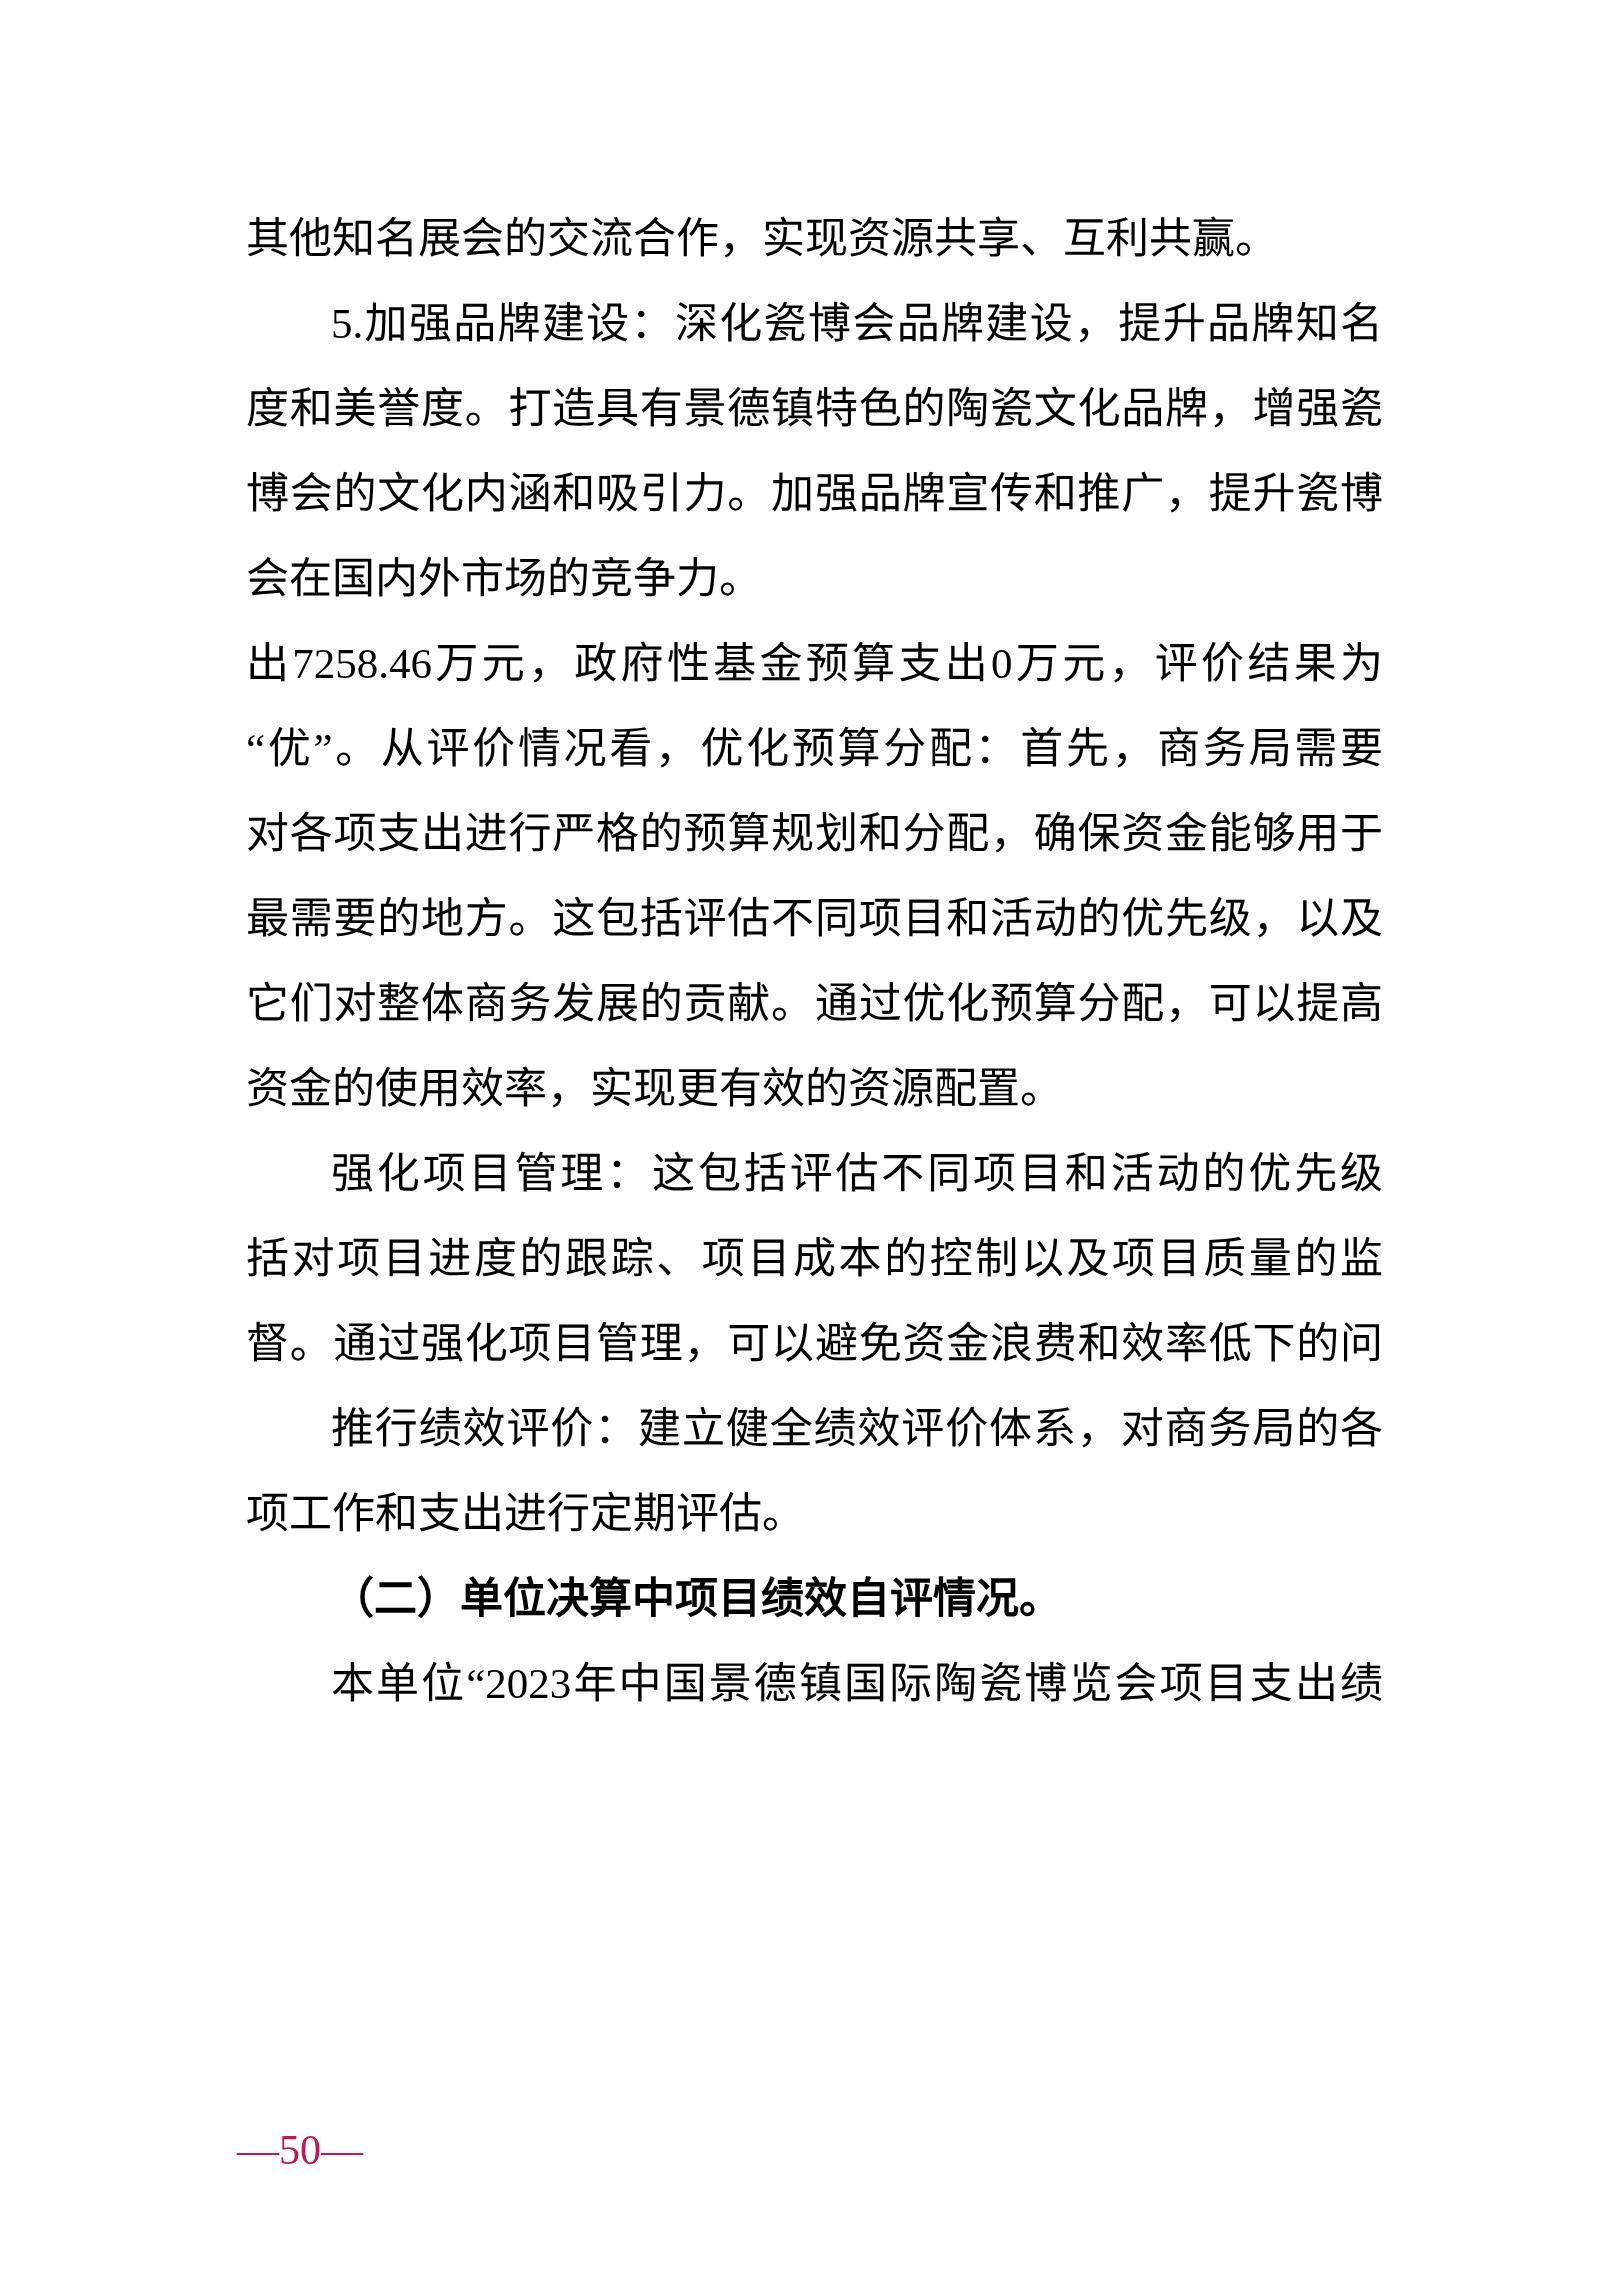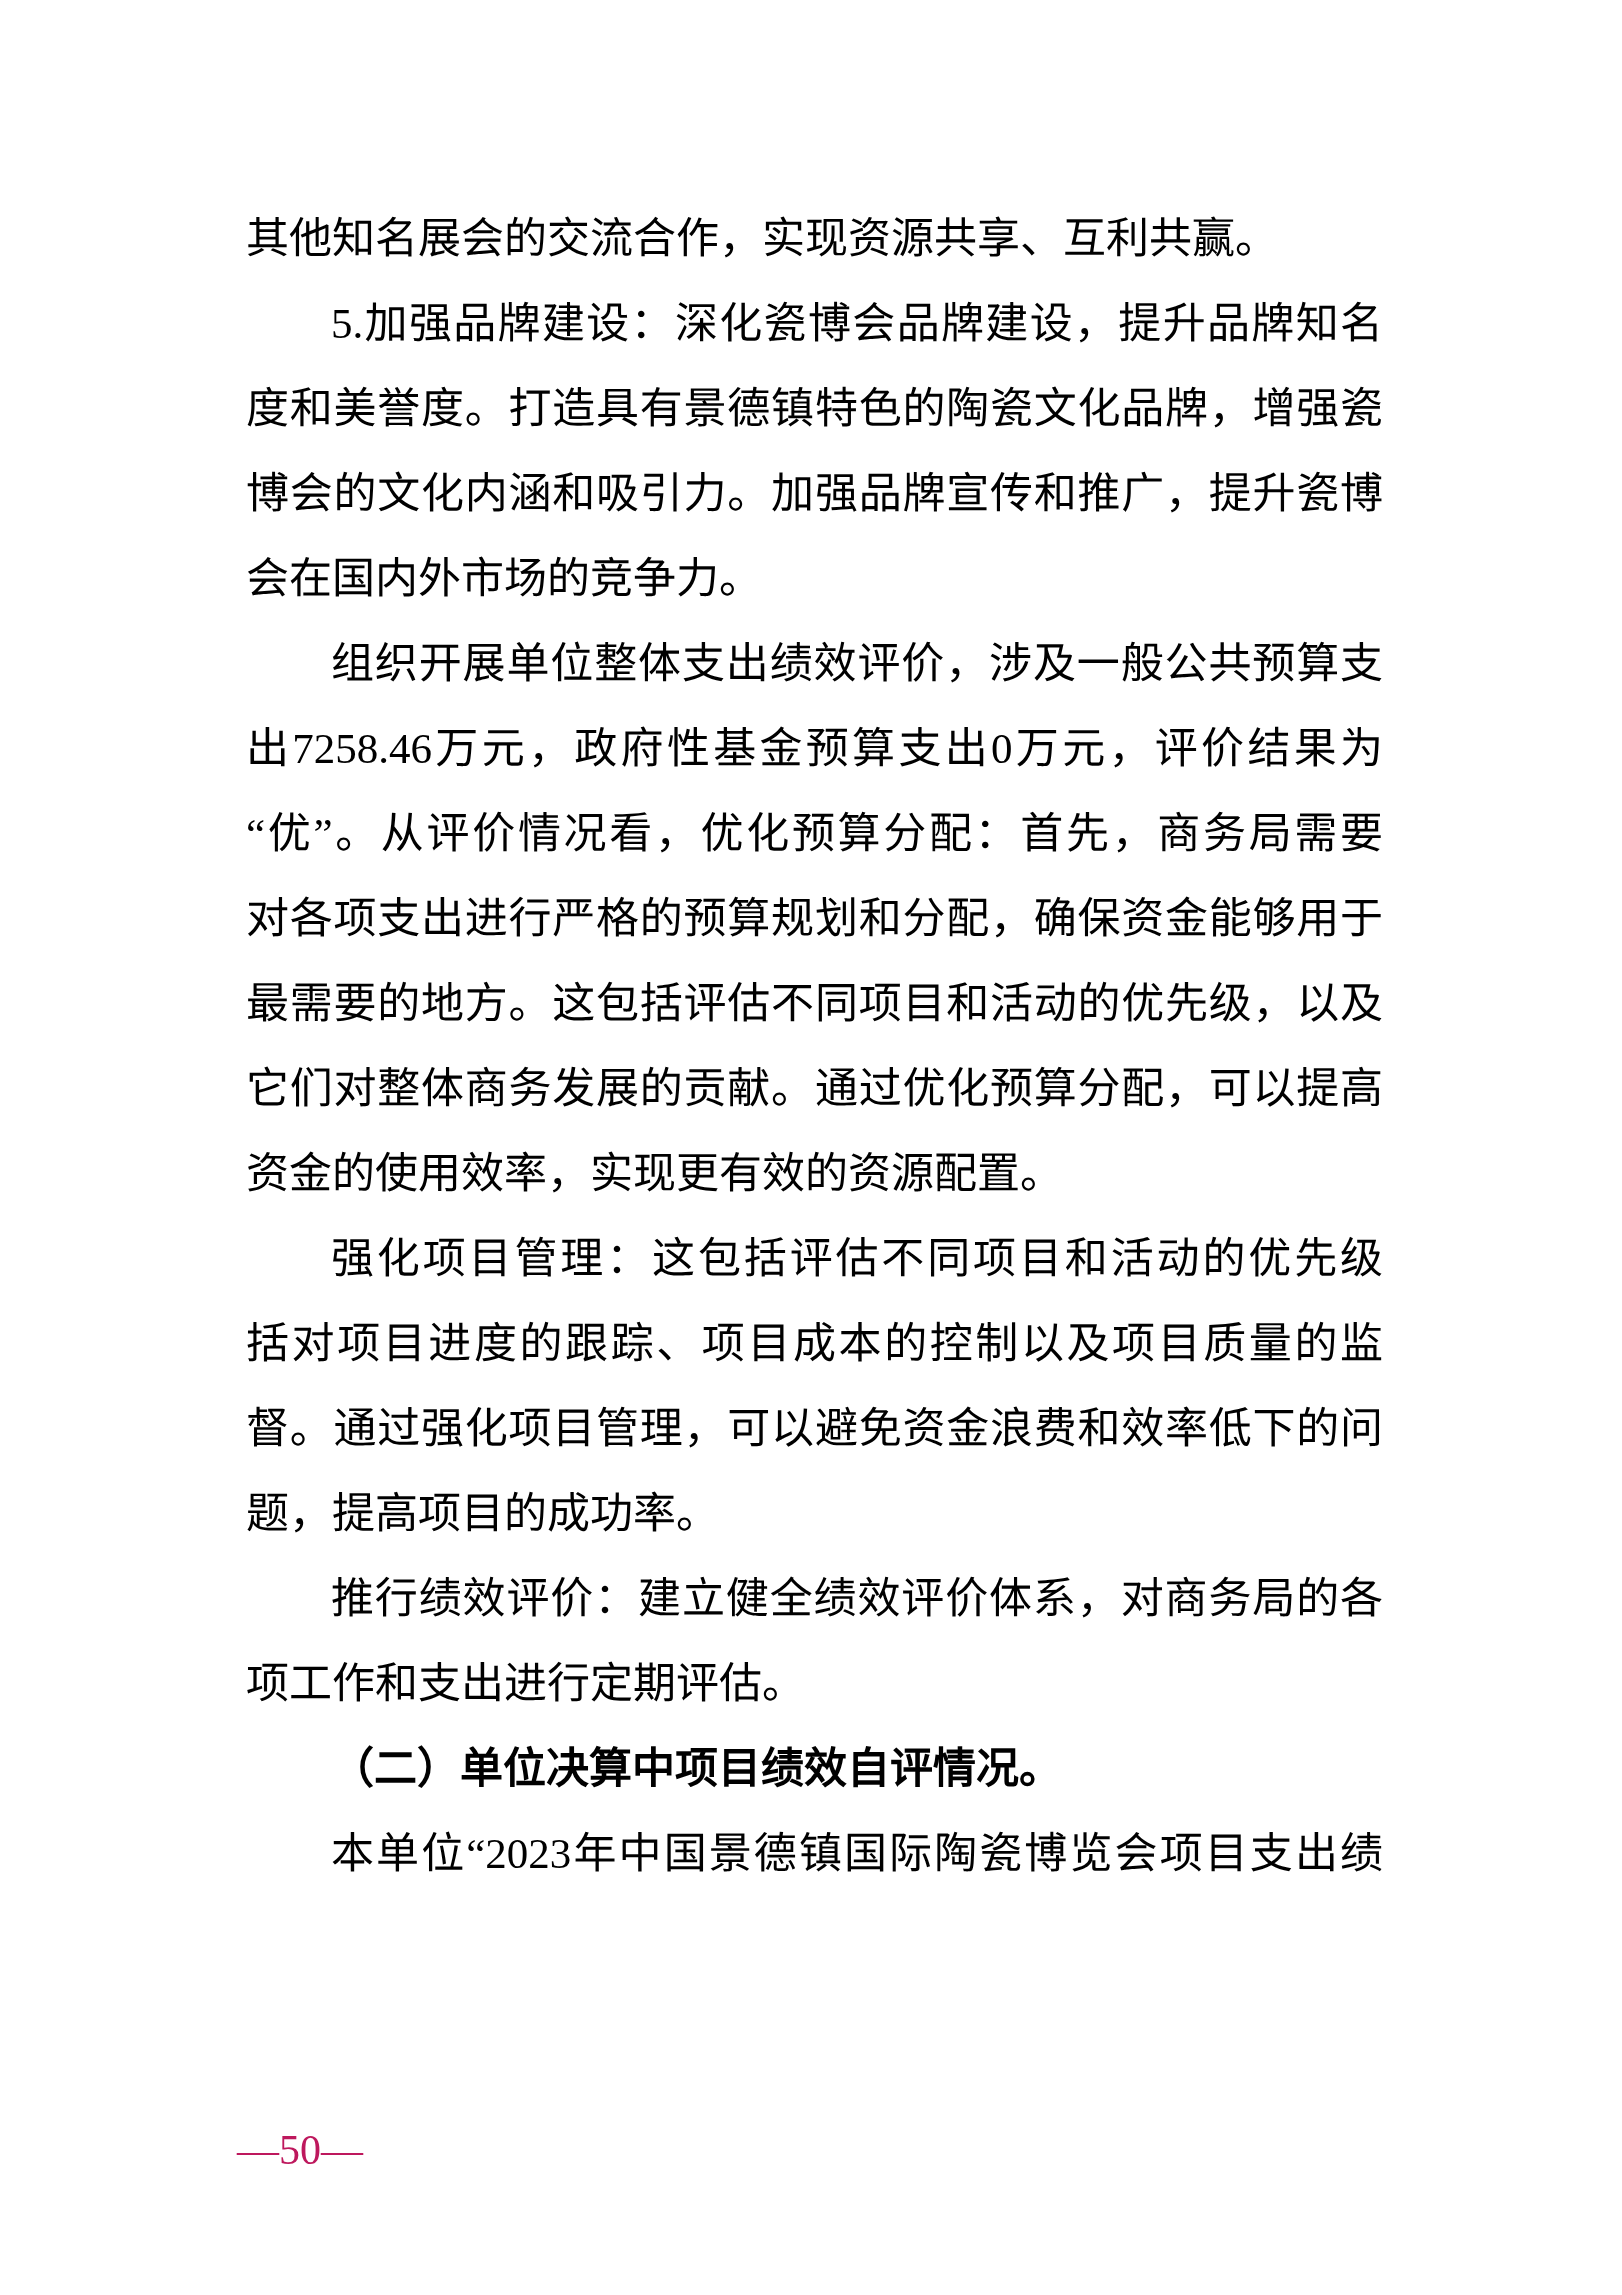--- a/index.html
+++ b/index.html
@@ -52,31 +52,29 @@
 </head>
 <body>
 
 <div class="page">
   <div class="textcol">
     <div class="line">其他知名展会的交流合作，实现资源共享、互利共赢。</div>
     <div class="line indent just">5.加强品牌建设：深化瓷博会品牌建设，提升品牌知名</div>
     <div class="line just">度和美誉度。打造具有景德镇特色的陶瓷文化品牌，增强瓷</div>
     <div class="line just">博会的文化内涵和吸引力。加强品牌宣传和推广，提升瓷博</div>
     <div class="line">会在国内外市场的竞争力。</div>
-    <div class="line indent just">组织开展单位整体支出绩效评价，涉及一般公共预算支</div>
     <div class="line just">出7258.46万元，政府性基金预算支出0万元，评价结果为</div>
     <div class="line just">“优”。从评价情况看，优化预算分配：首先，商务局需要</div>
     <div class="line just">对各项支出进行严格的预算规划和分配，确保资金能够用于</div>
     <div class="line just">最需要的地方。这包括评估不同项目和活动的优先级，以及</div>
     <div class="line just">它们对整体商务发展的贡献。通过优化预算分配，可以提高</div>
     <div class="line">资金的使用效率，实现更有效的资源配置。</div>
     <div class="line indent just">强化项目管理：这包括评估不同项目和活动的优先级</div>
     <div class="line just">括对项目进度的跟踪、项目成本的控制以及项目质量的监</div>
     <div class="line just">督。通过强化项目管理，可以避免资金浪费和效率低下的问</div>
-    <div class="line">题，提高项目的成功率。</div>
     <div class="line indent just">推行绩效评价：建立健全绩效评价体系，对商务局的各</div>
     <div class="line">项工作和支出进行定期评估。</div>
     <div class="line indent bold">（二）单位决算中项目绩效自评情况。</div>
     <div class="line indent just">本单位“2023年中国景德镇国际陶瓷博览会项目支出绩</div>
   </div>
 
   <div class="footer">—50—</div>
 </div>
 
 

